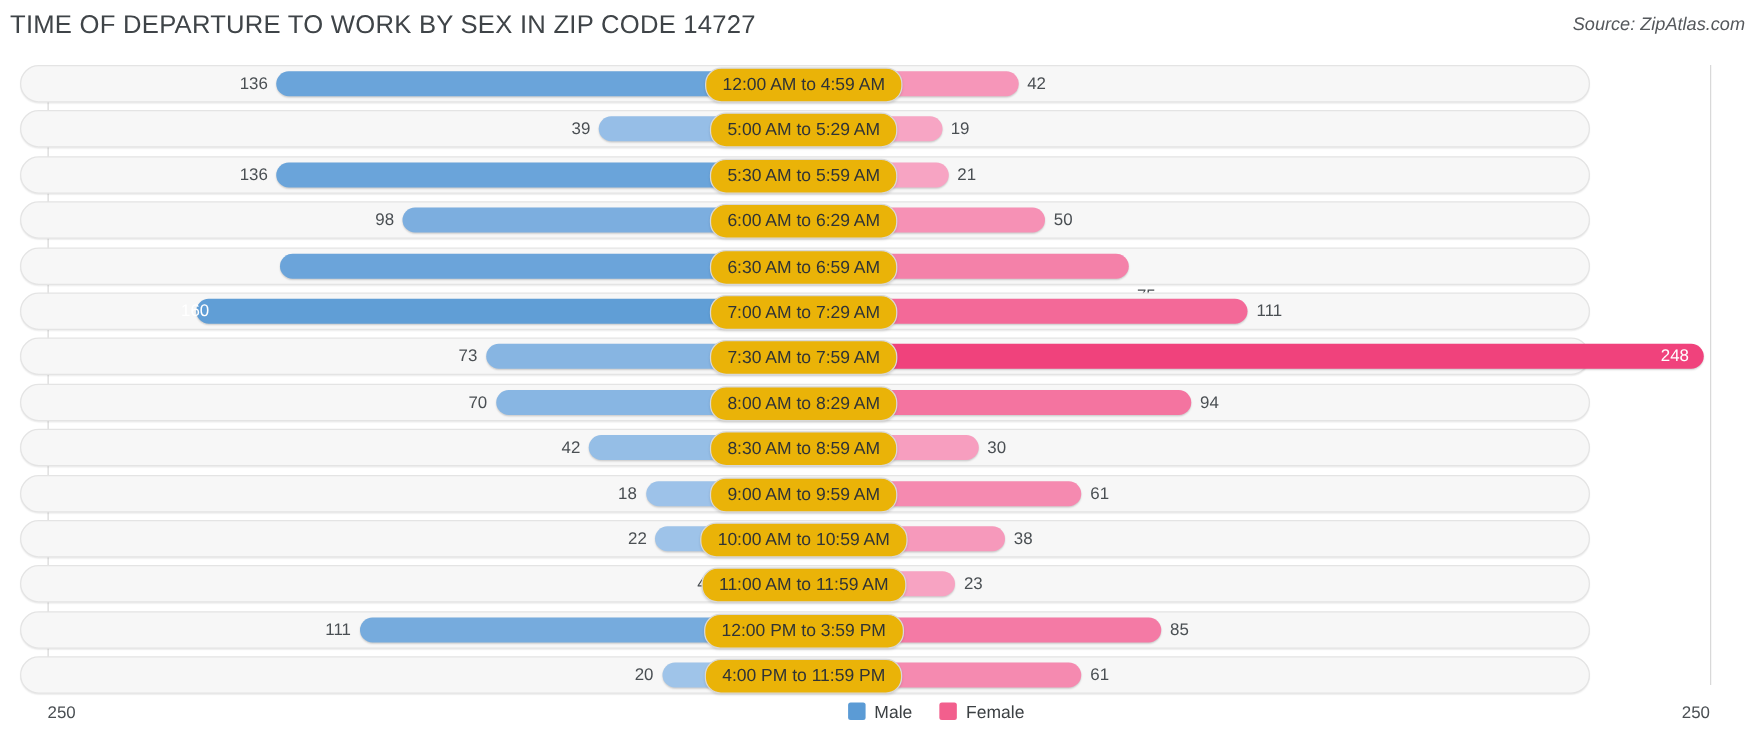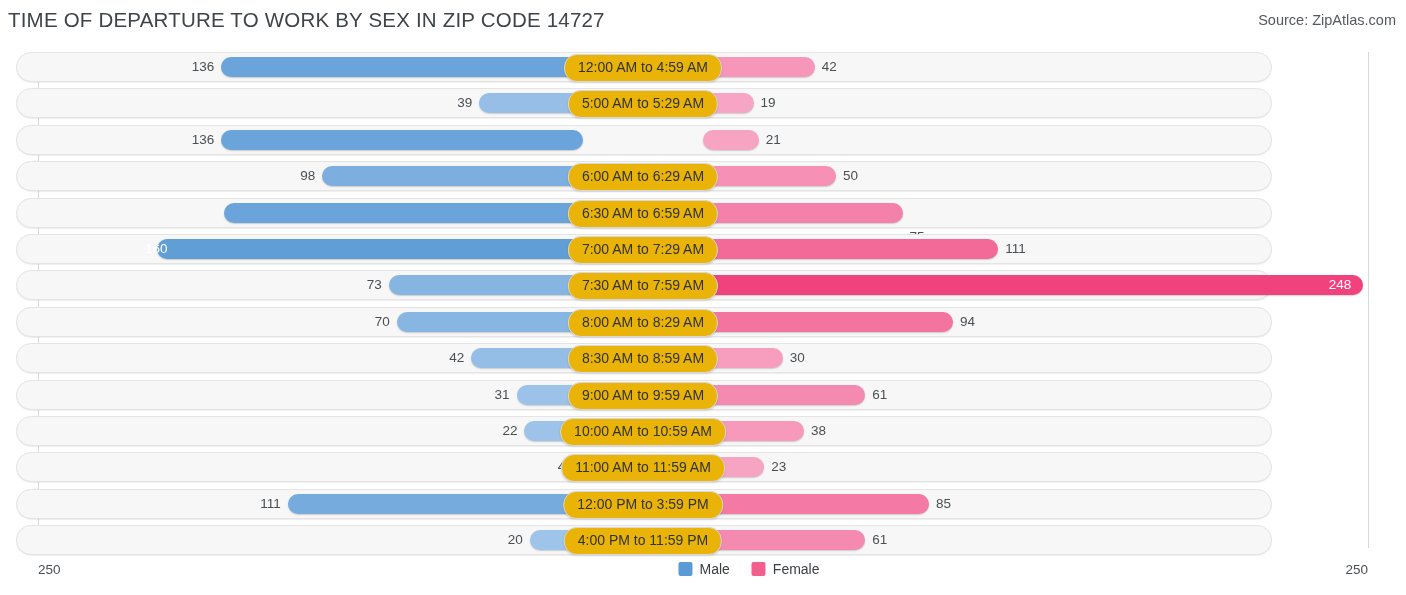--- a/index.html
+++ b/index.html
@@ -11,21 +11,21 @@
   #chart-root{position:relative;width:1406px;height:595px;}
 
   
   #page-title{
     position:absolute;left:8px;top:8px;
     font-size:20.5px;letter-spacing:.2px;color:#3f4448;
     font-weight:400;white-space:nowrap;
   }
   #source-note{
     position:absolute;right:10px;top:12px;
-    font-size:14.5px;color:#55585c;white-space:nowrap;
+    font-size:14.5px;font-style:italic;color:#55585c;white-space:nowrap;
   }
 
   
   #plot{
     position:absolute;left:0;top:52px;
     width:1286px;height:500px;
   }
   .axis-line{
     position:absolute;top:0;bottom:4px;width:1px;
     background:#d9d9d9;z-index:0;
@@ -122,20 +122,21 @@
           <div class="val val-male" style="right: 813.74px;">39</div>
           <div class="val val-female" style="left: 760.54px;">19</div>
           <div class="cat">5:00 AM to 5:29 AM</div>
         </div>
         <div class="row">
           <div class="track"></div>
           <div class="bar bar-male" style="width: 361.76px; background: rgb(106, 164, 218);"></div>
           <div class="bar bar-female" style="width: 55.86px; background: rgb(247, 164, 195);"></div>
           <div class="val val-male" style="right: 1071.76px;">136</div>
           <div class="val val-female" style="left: 765.86px;">21</div>
+          <div class="cat">5:30 AM to 5:59 AM</div>
         </div>
         <div class="row">
           <div class="track"></div>
           <div class="bar bar-male" style="width: 260.68px; background: rgb(124, 174, 223);"></div>
           <div class="bar bar-female" style="width: 133px; background: rgb(246, 145, 181);"></div>
           <div class="val val-male" style="right: 970.68px;">98</div>
           <div class="val val-female" style="left: 843px;">50</div>
           <div class="cat">6:00 AM to 6:29 AM</div>
         </div>
         <div class="row">
@@ -175,21 +176,21 @@
           <div class="bar bar-male" style="width: 111.72px; background: rgb(149, 190, 230);"></div>
           <div class="bar bar-female" style="width: 79.8px; background: rgb(247, 158, 191);"></div>
           <div class="val val-male" style="right: 821.72px;">42</div>
           <div class="val val-female" style="left: 789.8px;">30</div>
           <div class="cat">8:30 AM to 8:59 AM</div>
         </div>
         <div class="row">
           <div class="track"></div>
           <div class="bar bar-male" style="width: 66.5px; background: rgb(157, 194, 233);"></div>
           <div class="bar bar-female" style="width: 162.26px; background: rgb(245, 138, 176);"></div>
-          <div class="val val-male" style="right: 776.5px;">31</div>
+          <div class="val val-male" style="right: 776.5px;">18</div>
           <div class="val val-female" style="left: 872.26px;">61</div>
           <div class="cat">9:00 AM to 9:59 AM</div>
         </div>
         <div class="row">
           <div class="track"></div>
           <div class="bar bar-male" style="width: 58.52px; background: rgb(158, 195, 233);"></div>
           <div class="bar bar-female" style="width: 101.08px; background: rgb(246, 153, 187);"></div>
           <div class="val val-male" style="right: 768.52px;">22</div>
           <div class="val val-female" style="left: 811.08px;">38</div>
           <div class="cat">10:00 AM to 10:59 AM</div>

